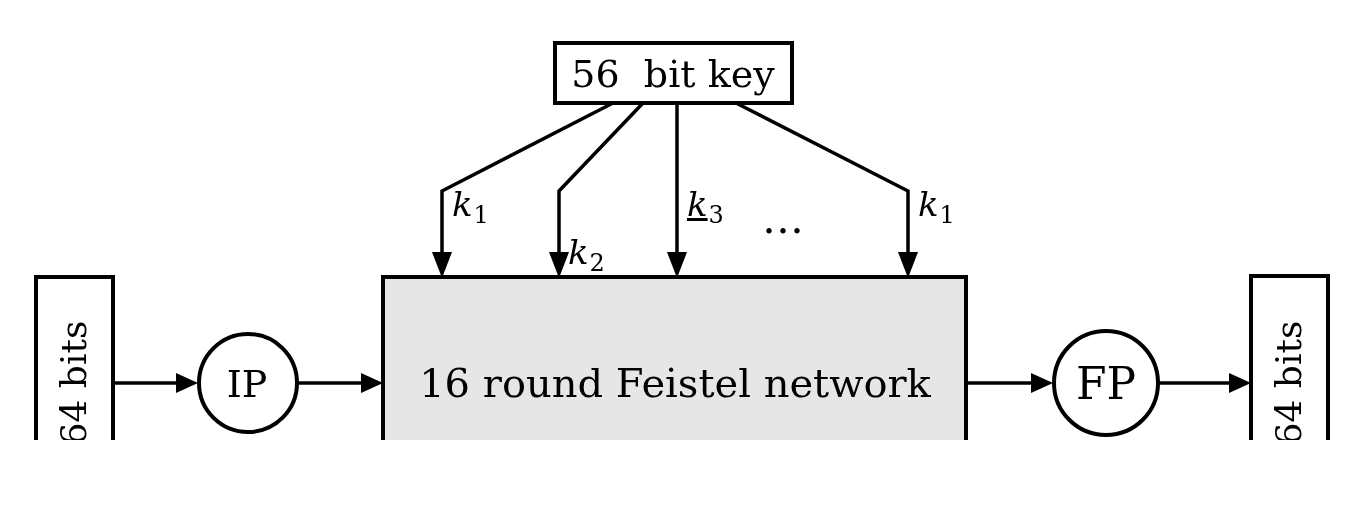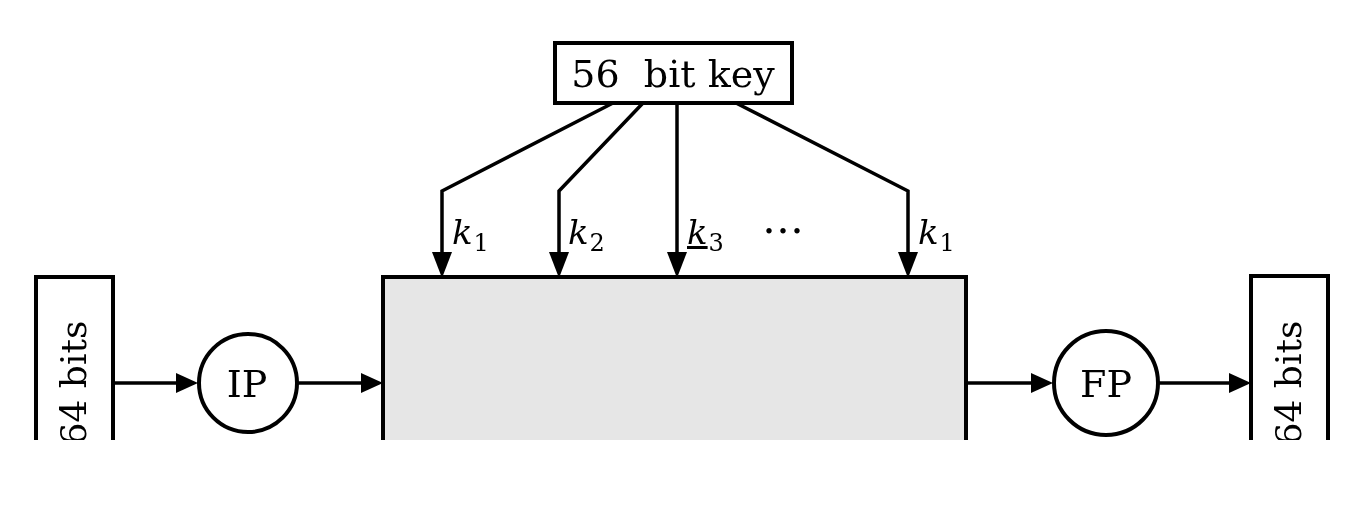--- a/index.html
+++ b/index.html
@@ -14,39 +14,39 @@
   .canvas svg{position:absolute;left:0;top:0;}
   .lbl{
     position:absolute;
     transform:translate(-50%,-50%);
     white-space:nowrap;
     line-height:1;
   }
   .key-label{left:673px;top:74px;font-size:38px;white-space:pre;}
   .feistel-label{left:675px;top:383px;font-size:40px;}
   .ip-label{left:247px;top:384px;font-size:38px;text-align:right;}
-  .fp-label{left:1106px;top:384px;font-size:38px;}
+  .fp-label{left:1106px;top:384px;font-size:44px;}
   .vert-label{
     position:absolute;
     transform:translate(-50%,-50%) rotate(-90deg);
     white-space:nowrap;
     font-size:36px;line-height:1;
   }
   .in-label{left:74px;top:383px;}
   .out-label{left:1289px;top:383px;}
   .k-label{
-    position:absolute;top:215px;
+    position:absolute;top:187px;
     font-style:italic;font-size:34px;line-height:1;
     white-space:nowrap;
   }
   .k-label sub{
     font-style:normal;font-size:24px;line-height:0;
     vertical-align:-7px;margin-left:1px;
   }
-  .k1{left:452px;} .k2{left:568px;} .k3{left:687px;text-decoration:underline;} .k16{left:918px;}
+  .k1{left:452px;} .k2{left:568px;margin-top:48px;} .k3{left:687px;text-decoration:underline;} .k16{left:918px;}
   .dots{
     position:absolute;left:762px;top:198px;
     font-size:42px;letter-spacing:6px;line-height:1;
   }
 </style>
 </head>
 <body>
 
 <div class="canvas">
 
@@ -90,18 +90,19 @@
   <span class="k-label k3"><i>k</i><sub>3</sub></span>
 
   <span class="dots">…</span>
 
   <span class="k-label k16"><i>k</i><sub>1</sub></span>
 
   <div class="vert-label in-label">64 bits</div>
 
   <div class="lbl ip-label">IP</div>
 
+  <div class="lbl feistel-label">16 round Feistel network</div>
 
   <div class="lbl fp-label">FP</div>
 
   <div class="vert-label out-label">64 bits</div>
 
 </div>
 
 </body></html>

